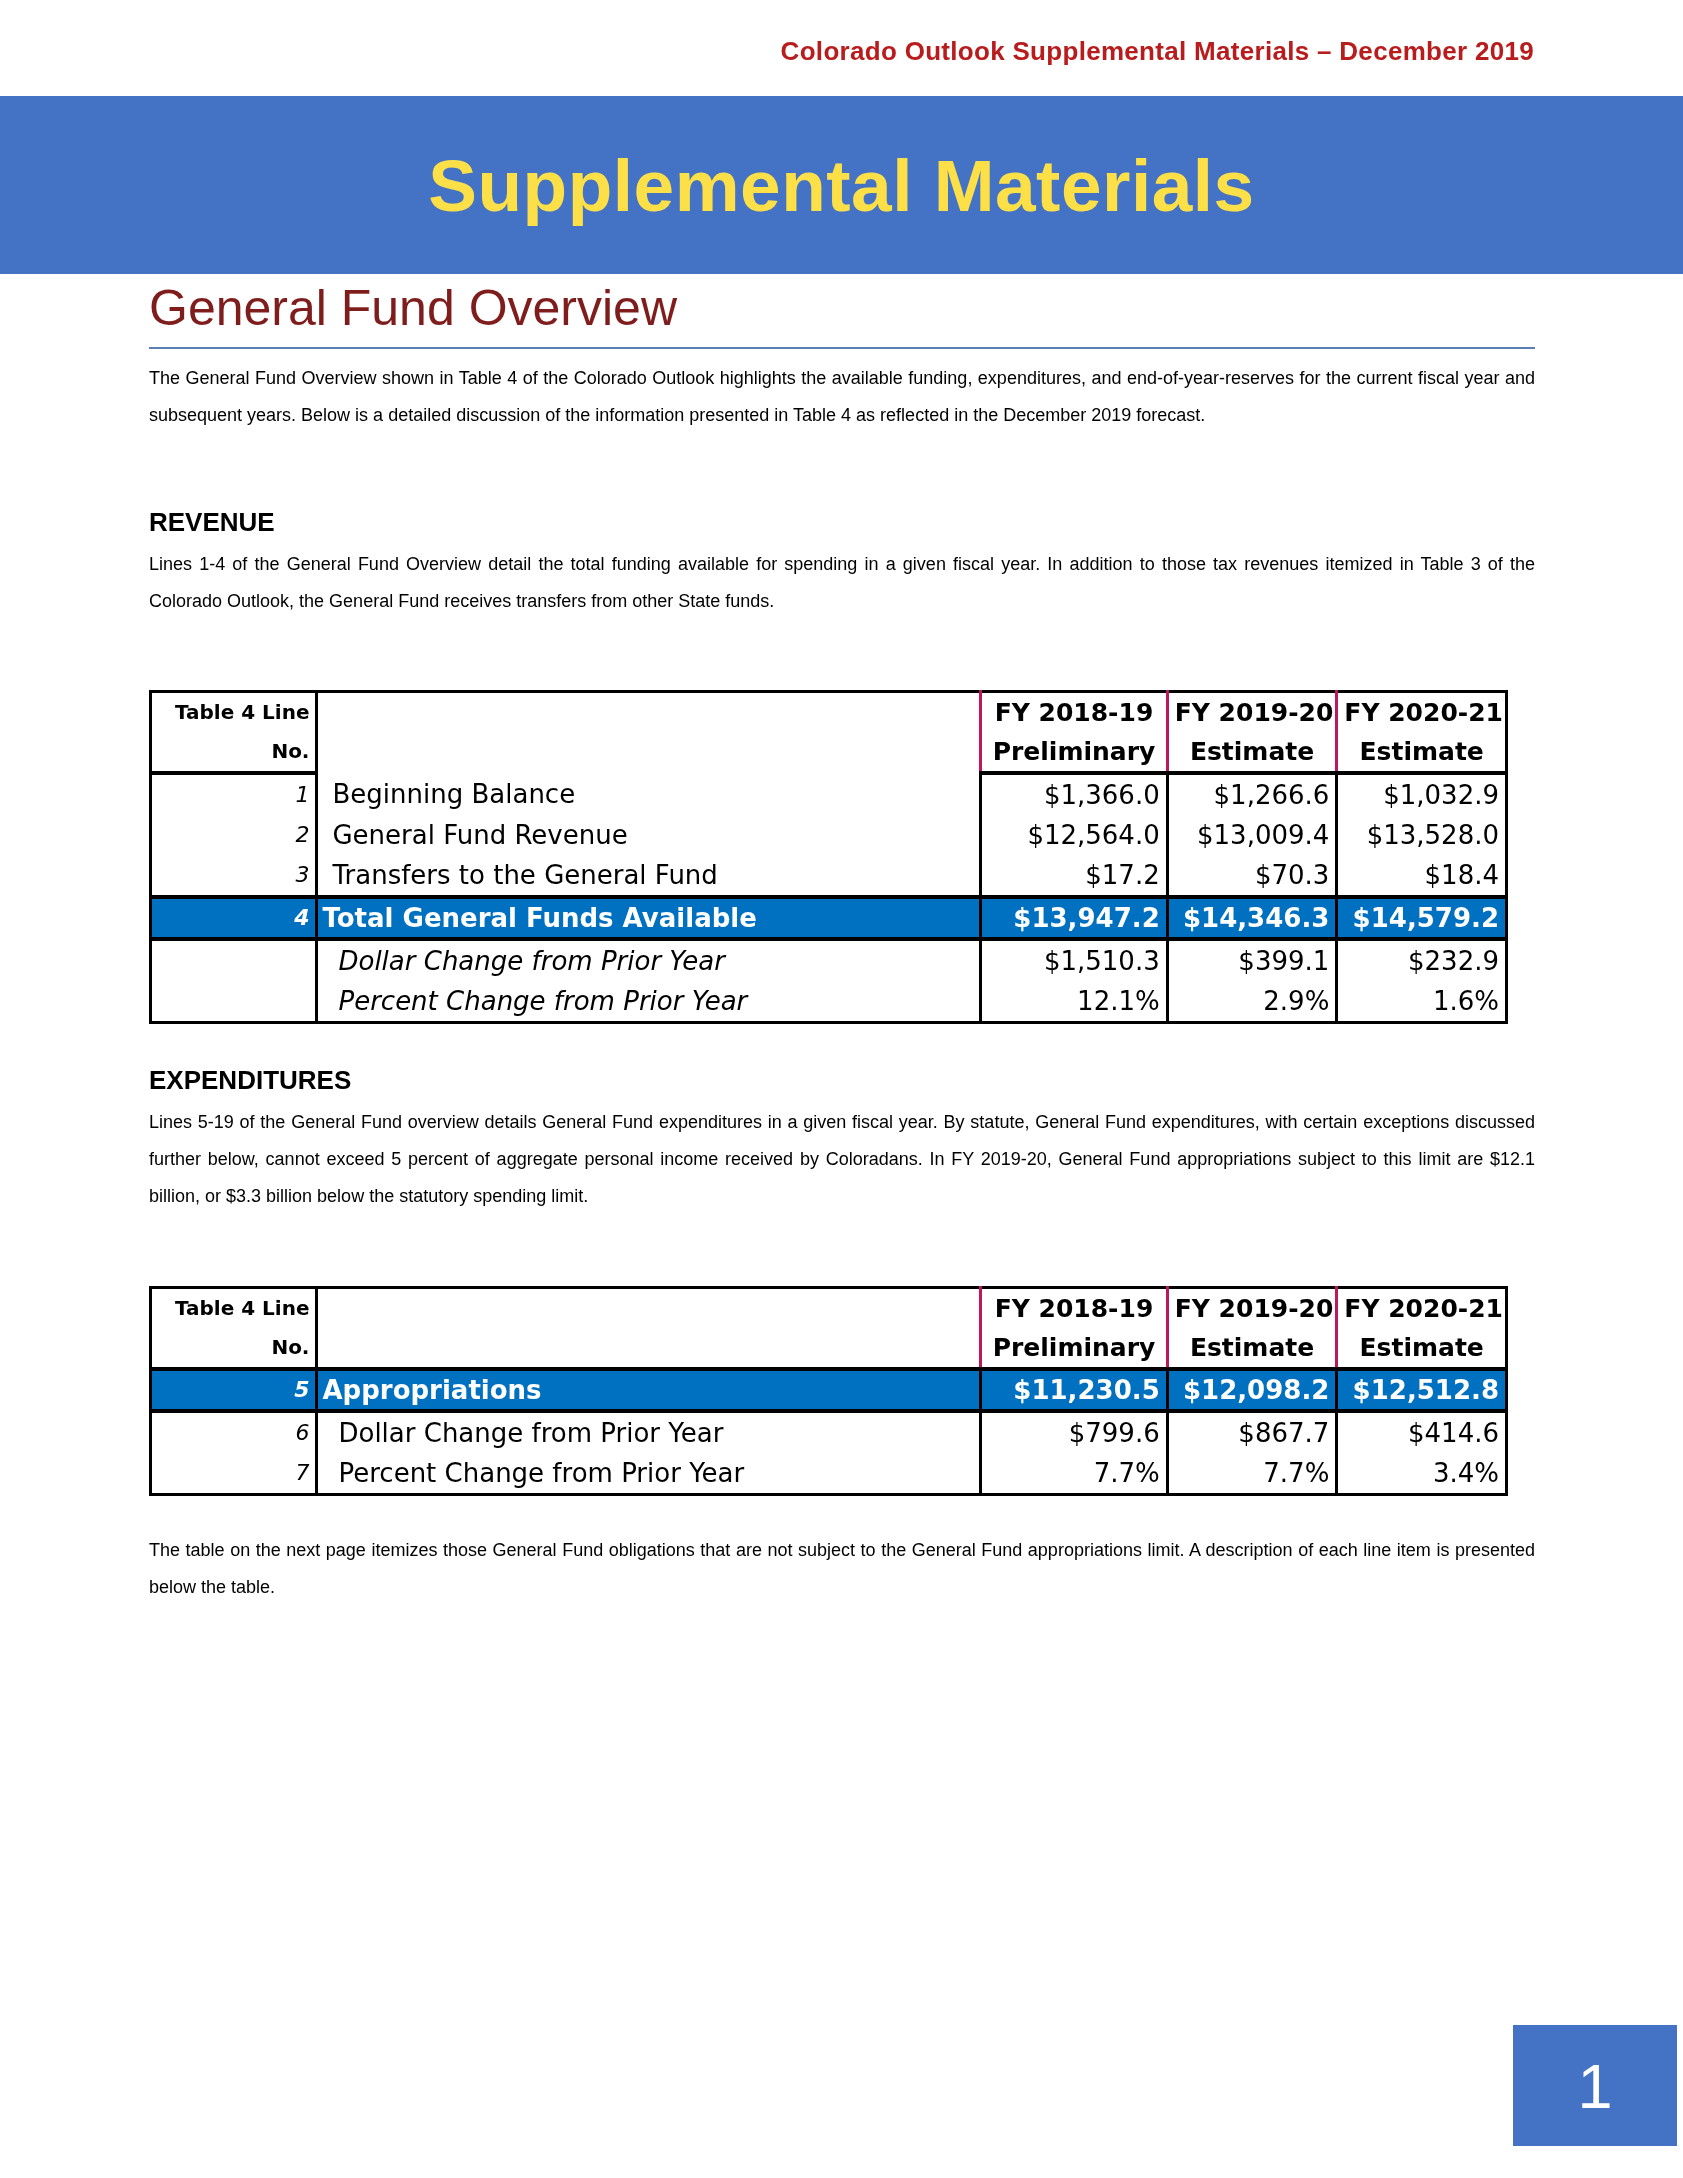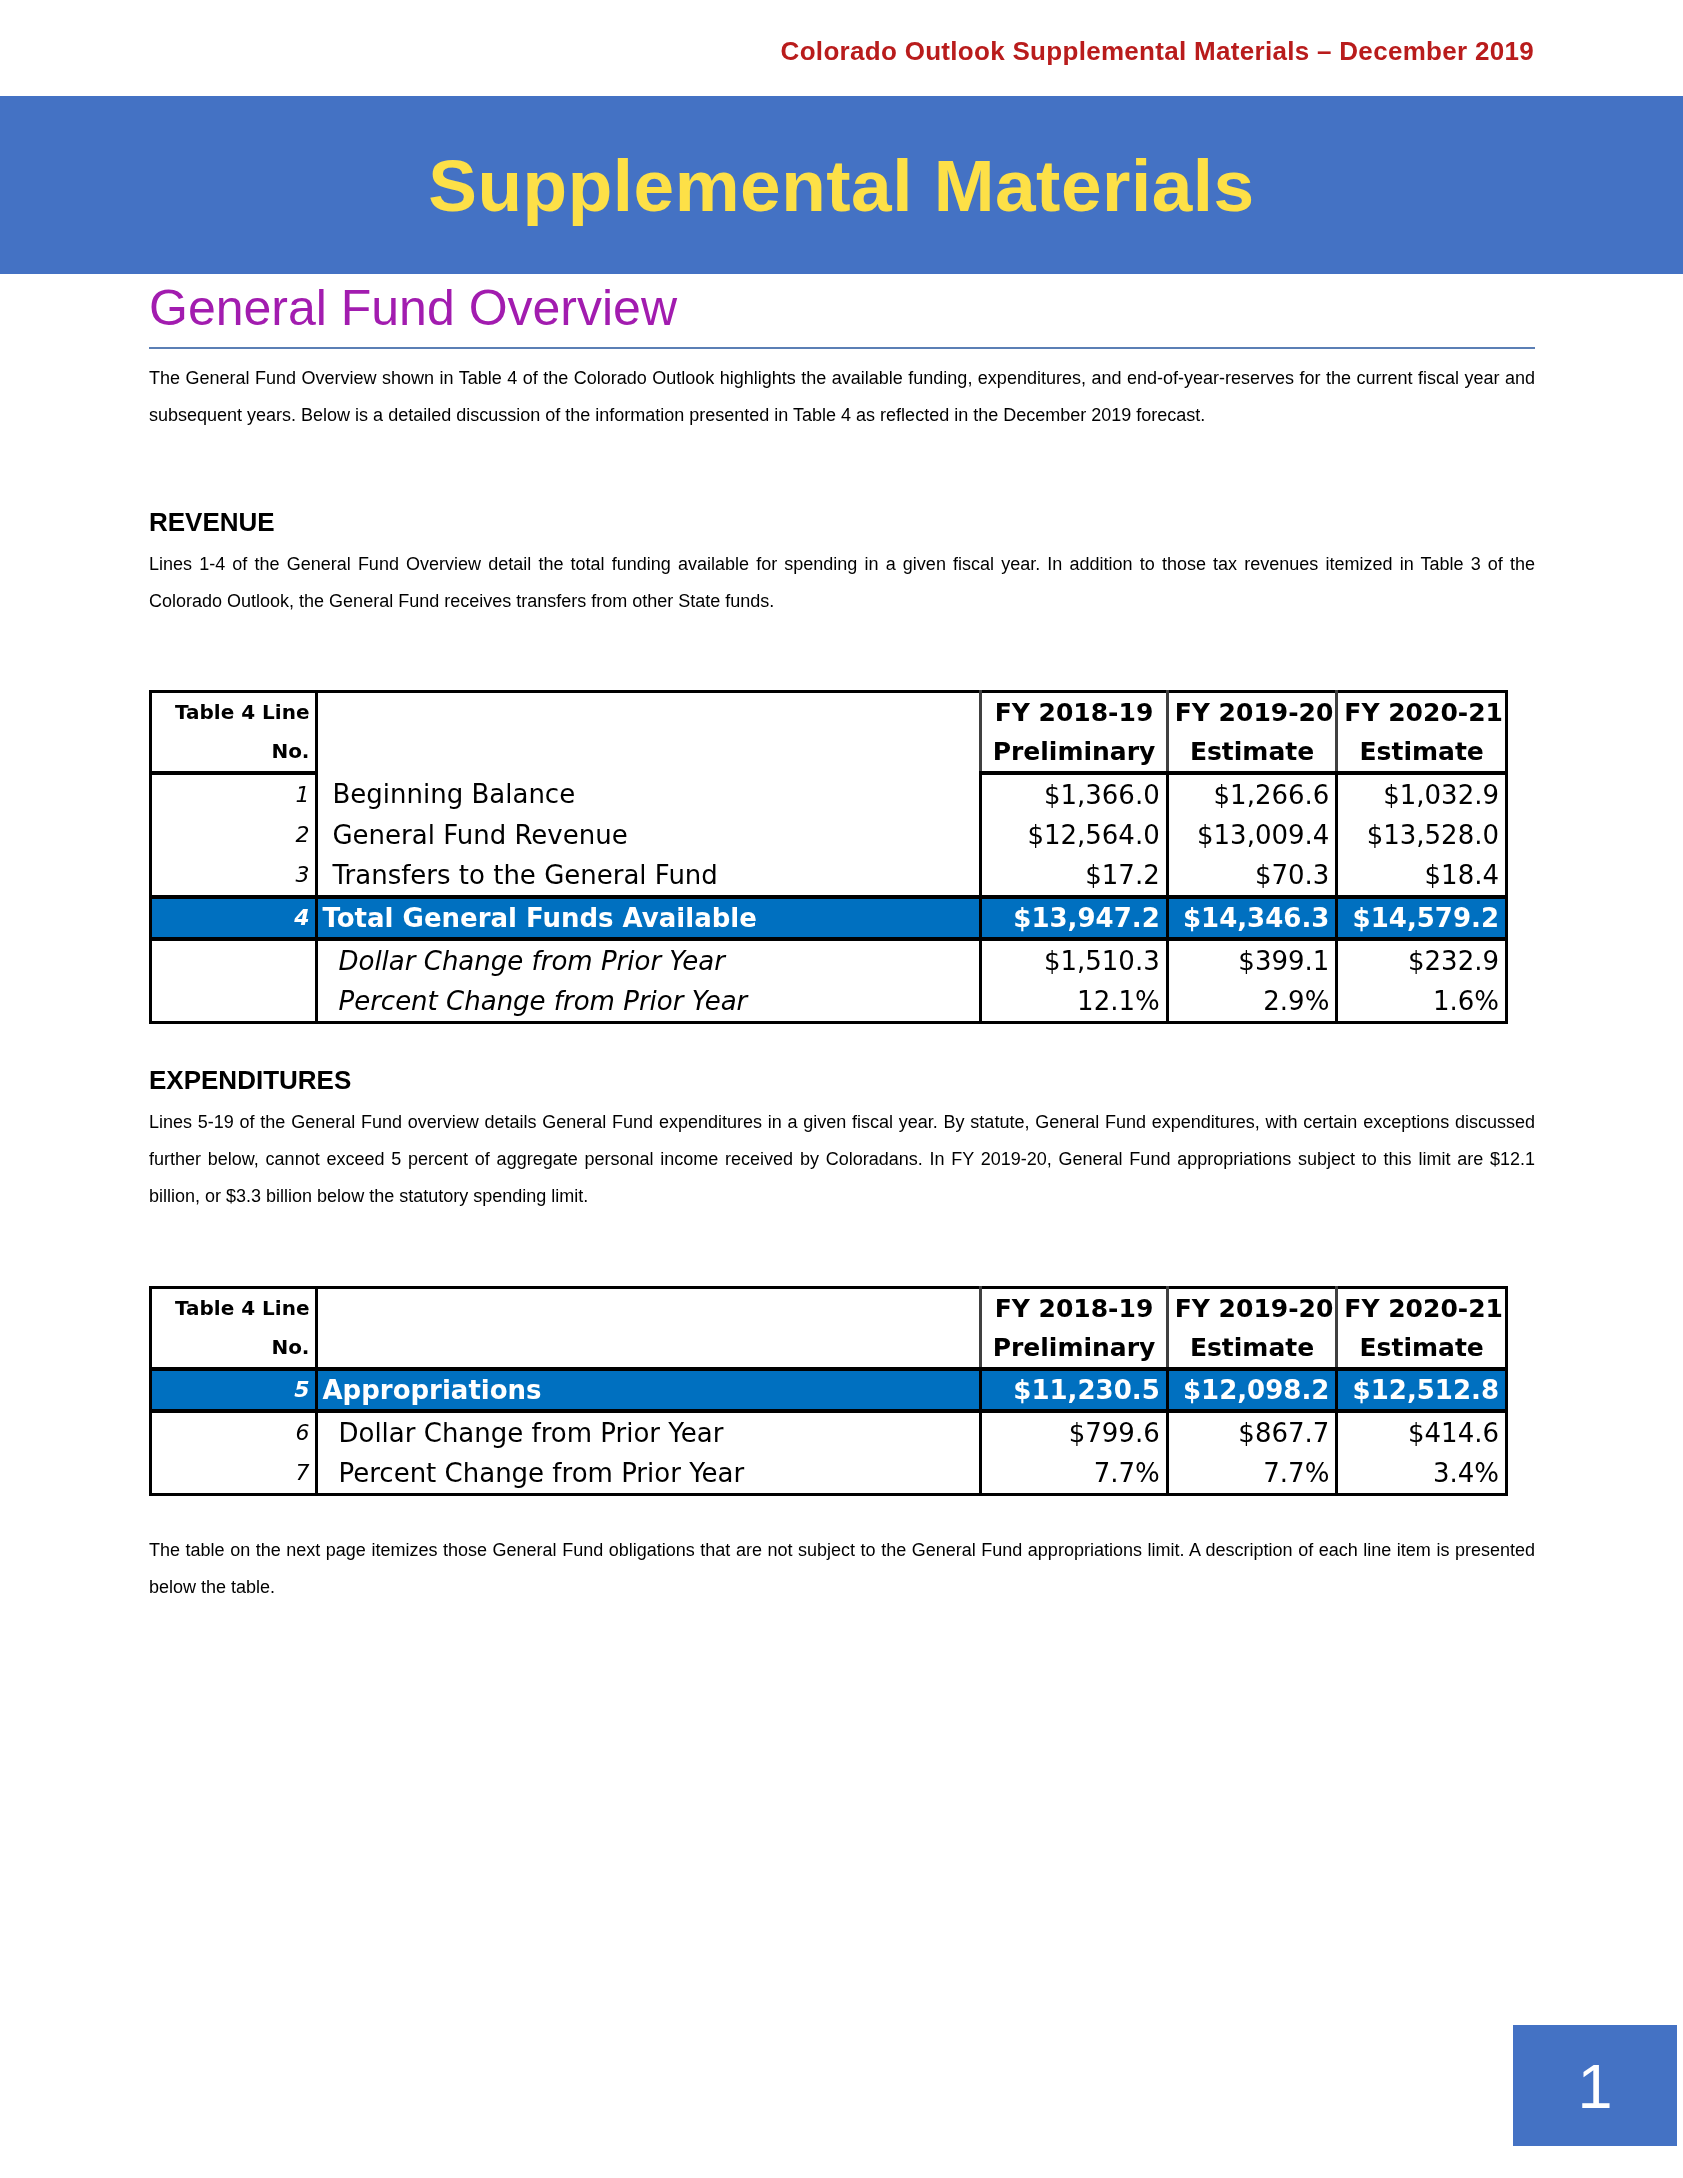--- a/index.html
+++ b/index.html
@@ -3,38 +3,38 @@
 <meta charset="utf-8">
 <style>
   html, body { margin:0; padding:0; }
   body { width:1683px; height:2178px; position:relative; background:#ffffff; overflow:hidden;
          font-family:"Liberation Sans", sans-serif; color:#000; }
   .running-head { position:absolute; right:149px; top:36px; font-size:26px; font-weight:bold;
                   color:#b91c1c; letter-spacing:0.3px; white-space:nowrap; }
   .banner { position:absolute; left:0; top:96px; width:1683px; height:178px; background:#4472c4;
             display:flex; align-items:center; justify-content:center; }
   .banner-title { color:#fde047; font-size:73px; font-weight:bold; letter-spacing:0.5px; margin-left:0px; }
-  .section-title { position:absolute; left:149px; top:279px; font-size:50px; color:#a21caf;
+  .section-title { position:absolute; left:149px; top:279px; font-size:50px; color:#7f1d1d;
                    font-weight:normal; }
   .rule { position:absolute; left:149px; top:347px; width:1386px; height:2px; background:#5b7fb5; }
   .para { position:absolute; left:149px; width:1386px; font-size:18px; line-height:37px;
           text-align:justify; }
   .subhead { position:absolute; left:149px; font-size:26px; font-weight:bold; }
   table.fin { position:absolute; left:149px; width:1359px; border-collapse:collapse;
               font-family:"DejaVu Sans", sans-serif; font-size:26px; table-layout:fixed; }
   table.fin td, table.fin th { padding:0 6px; white-space:nowrap; }
   table.fin th { font-weight:bold; }
   .c-no { width:158px; text-align:right; }
   .c-desc { width:630px; }
   .c-v1 { width:177px; }
   .c-v2 { width:161px; }
   .c-v3 { width:161px; }
   table.fin .hdr th { height:39px; line-height:39px; vertical-align:middle; }
   table.fin .hdr th.c-no { font-size:20px; }
-  table.fin .hdr th.colhead { text-align:center; border-left:3px solid #404040; font-size:25px; }
+  table.fin .hdr th.colhead { text-align:center; border-left:3px solid #be185d; font-size:25px; }
   table.fin .hdr th.c-desc { border-left:3px solid #000; }
   table.fin .hdr-bottom th { border-bottom:4px solid #000; }
   table.fin td { height:40px; line-height:40px; }
   table.fin td.num { text-align:right; border-left:3px solid #000; font-size:26px; }
   table.fin td.c-desc { border-left:3px solid #000; padding-left:14px; }
   table.fin td.c-no { font-style:italic; font-size:22px; }
   .outer { border:3px solid #000; }
   tr.total td { background:#0070c0; color:#fff; font-weight:bold; border-top:4px solid #000;
                 border-bottom:4px solid #000; height:38px; line-height:38px; }
   tr.total td.c-desc { padding-left:4px; }

